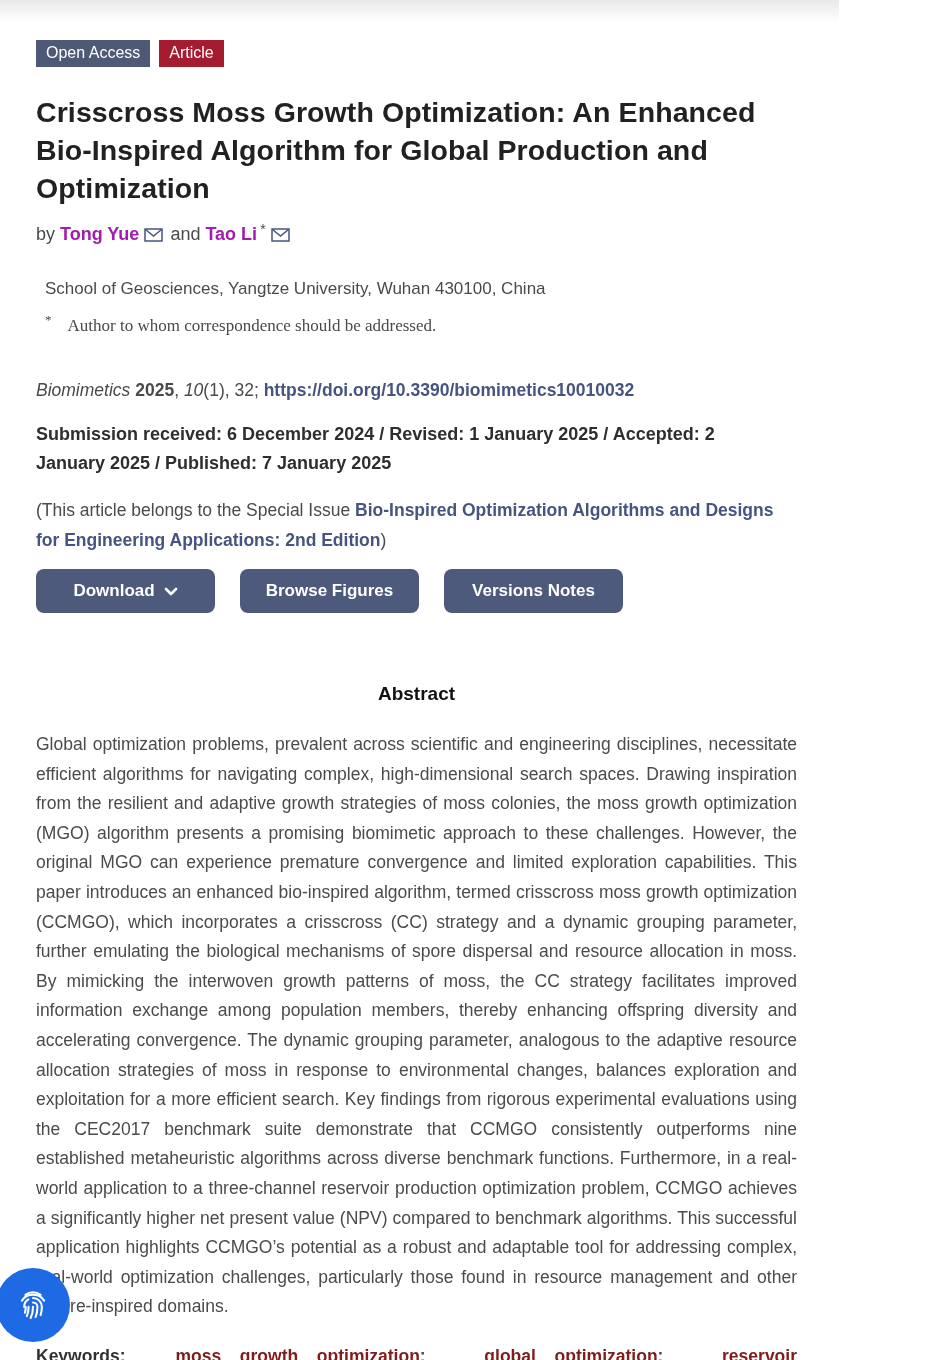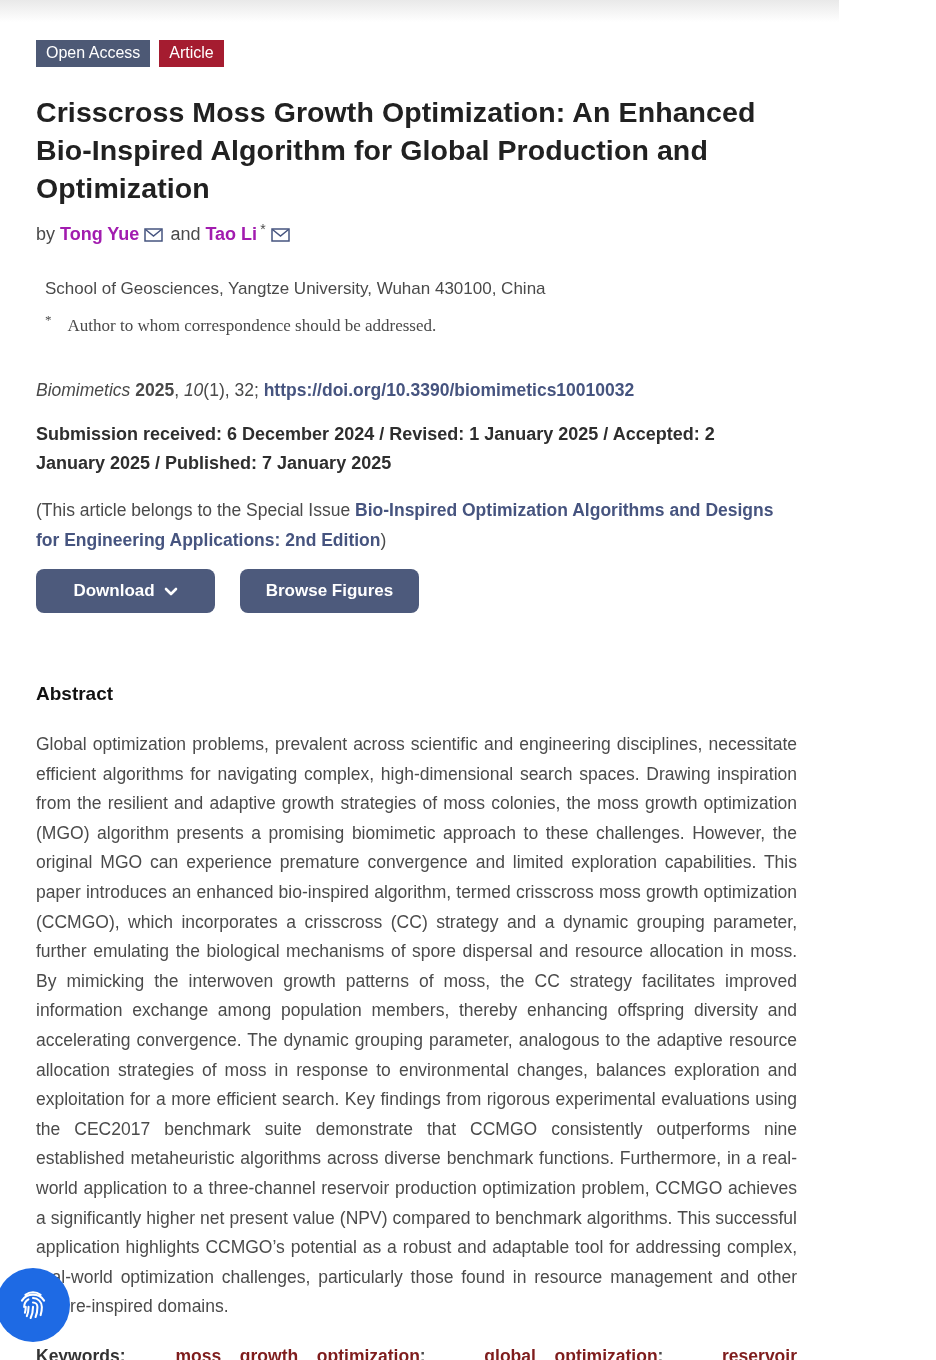--- a/index.html
+++ b/index.html
@@ -126,20 +126,21 @@
     gap: 9px;
     cursor: pointer;
     padding: 0 20px;
   }
   
   .abstract-heading {
     margin-top: 70px;
     font-size: 19px;
     font-weight: bold;
     color: #111111;
+    text-align: center;
   }
   .abstract-text {
     margin-top: 25px;
     font-size: 17.5px;
     line-height: 29.6px;
     color: #4b4b4b;
     text-align: justify;
   }
   
   .keywords {
@@ -221,20 +222,23 @@
 
     <div class="toolbar">
       <button class="btn">
         <span>Download</span>
         <svg width="14" height="9" viewBox="0 0 14 9">
           <polyline points="2,2 7,7 12,2" fill="none" stroke="#ffffff" stroke-width="2.6" stroke-linecap="round" stroke-linejoin="round"></polyline>
         </svg>
       </button>
       <button class="btn">
         <span>Browse Figures</span>
+      </button>
+      <button class="btn">
+        <span>Versions Notes</span>
       </button>
     </div>
 
     <h2 class="abstract-heading">Abstract</h2>
 
     <p class="abstract-text">Global optimization problems, prevalent across scientific and engineering disciplines, necessitate efficient algorithms for navigating complex, high-dimensional search spaces. Drawing inspiration from the resilient and adaptive growth strategies of moss colonies, the moss growth optimization (MGO) algorithm presents a promising biomimetic approach to these challenges. However, the original MGO can experience premature convergence and limited exploration capabilities. This paper introduces an enhanced bio-inspired algorithm, termed crisscross moss growth optimization (CCMGO), which incorporates a crisscross (CC) strategy and a dynamic grouping parameter, further emulating the biological mechanisms of spore dispersal and resource allocation in moss. By mimicking the interwoven growth patterns of moss, the CC strategy facilitates improved information exchange among population members, thereby enhancing offspring diversity and accelerating convergence. The dynamic grouping parameter, analogous to the adaptive resource allocation strategies of moss in response to environmental changes, balances exploration and exploitation for a more efficient search. Key findings from rigorous experimental evaluations using the CEC2017 benchmark suite demonstrate that CCMGO consistently outperforms nine established metaheuristic algorithms across diverse benchmark functions. Furthermore, in a real-world application to a three-channel reservoir production optimization problem, CCMGO achieves a significantly higher net present value (NPV) compared to benchmark algorithms. This successful application highlights CCMGO’s potential as a robust and adaptable tool for addressing complex, real-world optimization challenges, particularly those found in resource management and other nature-inspired domains.</p>
 
     <p class="keywords">
       <span class="kw-label">Keywords:</span><span><a class="kw-link">moss growth optimization</a><span class="kw-sep">; </span><a class="kw-link">global optimization</a><span class="kw-sep">; </span><a class="kw-link">reservoir production optimization</a><span class="kw-sep">; </span><a class="kw-link">crisscross</a><span class="kw-sep">; </span><a class="kw-link">metaheuristic</a><span class="kw-sep">; </span><a class="kw-link">bionic algorithm</a></span>
     </p>

